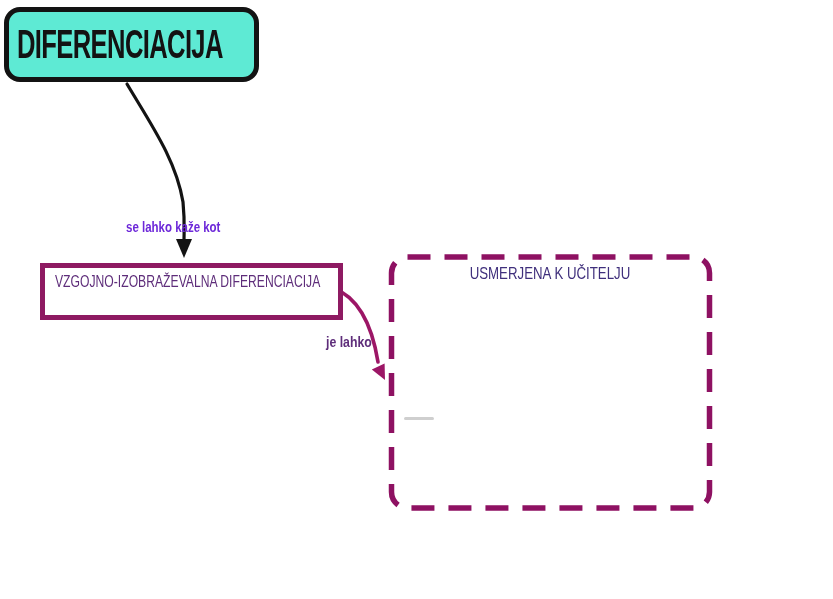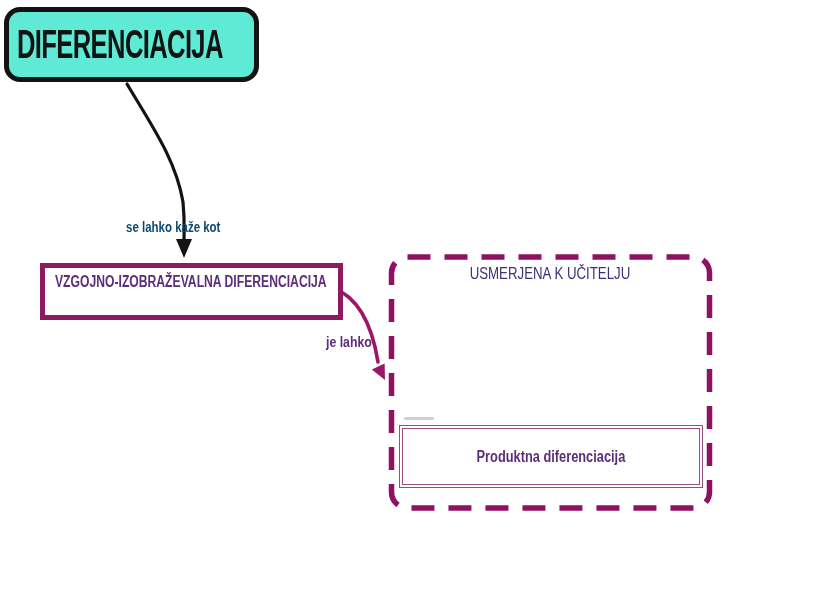--- a/index.html
+++ b/index.html
@@ -23,31 +23,31 @@
   }
   .root-node .root-label{
     display:inline-block;
     font-size:40px;font-weight:700;color:#131313;
     letter-spacing:-1px;white-space:nowrap;
     transform:scaleX(0.64);transform-origin:left center;
   }
   
   .edge1-label{
     position:absolute;left:126px;top:219px;width:110px;
-    font-size:14px;font-weight:700;color:#0c4a6e;white-space:nowrap;
+    font-size:14px;font-weight:700;color:#6d28d9;white-space:nowrap;
   }
   .edge1-label .scale{display:inline-block;transform:scaleX(0.82);transform-origin:left center;}
   
   .vzgojno-node{
     position:absolute;left:40px;top:263px;width:283px;height:44px;
     border:5px solid #8e1a62;background:#ffffff;
     padding:3px 0 0 10px;
   }
   .vzgojno-node .line{
-    display:block;font-size:16px;font-weight:700;color:#5e2d7a;
+    display:block;font-size:16px;font-weight:400;color:#5e2d7a;
     line-height:21px;white-space:nowrap;
   }
   .vzgojno-node .line .scale{display:inline-block;transform:scaleX(0.76);transform-origin:left center;}
   
   .edge2-label{
     position:absolute;left:326px;top:333px;
     font-size:15px;font-weight:700;color:#5e2d7a;white-space:nowrap;
   }
   .edge2-label .scale{display:inline-block;transform:scaleX(0.82);transform-origin:left center;}
   
@@ -104,17 +104,14 @@
   <div class="edge2-label">
     <span class="scale">je lahko</span>
   </div>
 
   <div class="group-title">
     <span class="scale">USMERJENA K UČITELJU</span>
   </div>
 
   <div class="smudge"></div>
 
-  <div class="produktna-node">
-    <span class="label">Produktna diferenciacija</span>
-  </div>
 
 </div>
 
 </body></html>

